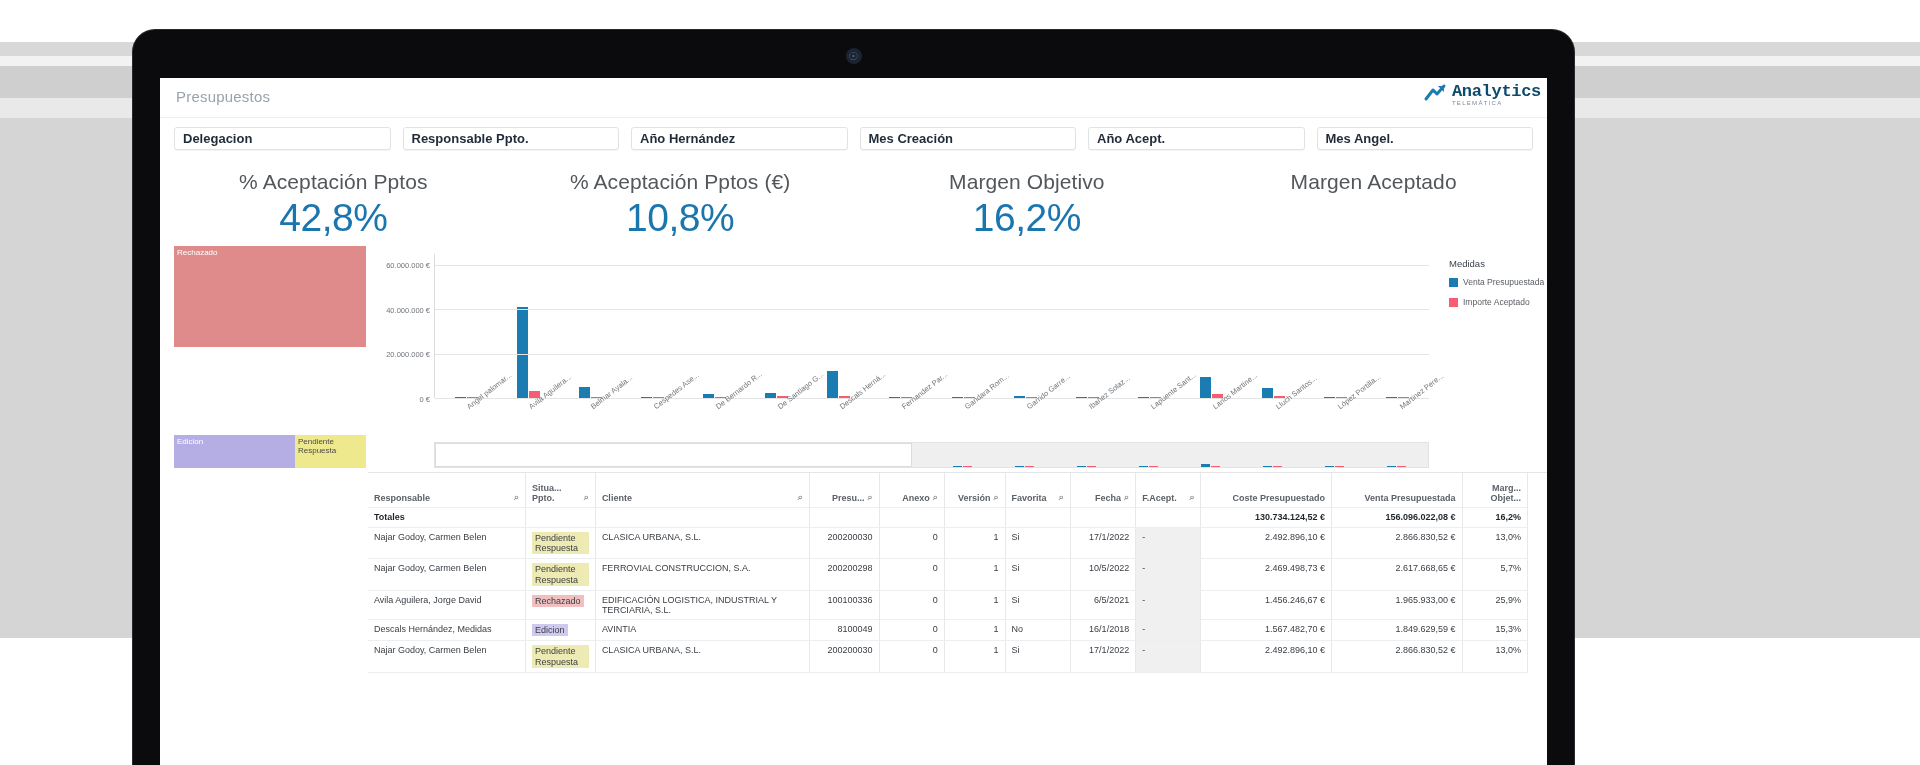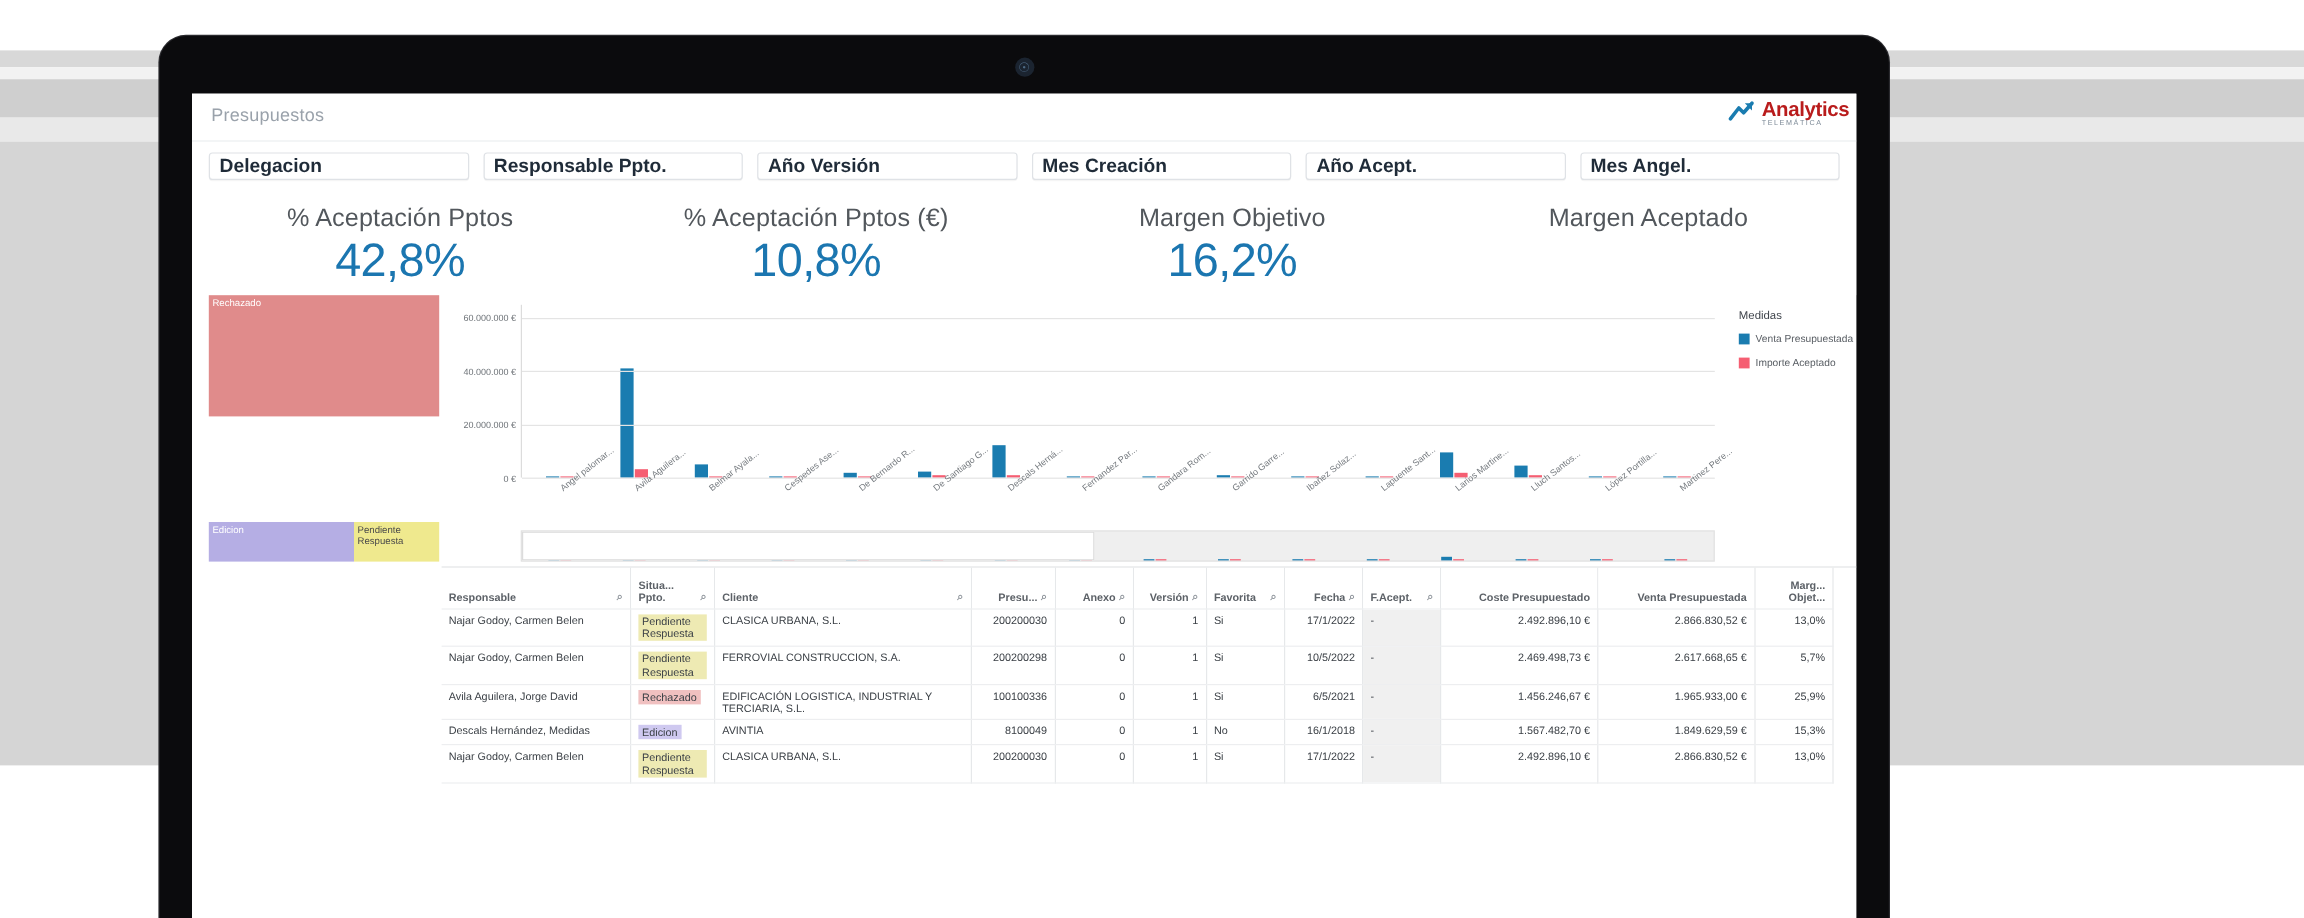--- a/index.html
+++ b/index.html
@@ -52,37 +52,37 @@
   .app-title {
     position:absolute; left:16px; top:10px;
     font-size:15px; color:#9aa2ab; letter-spacing:.2px;
   }
   .brand {
     position:absolute; right:6px; top:4px;
     display:flex; align-items:center; gap:5px;
   }
   .brand-mark { width:24px; height:24px; }
   .brand-text { line-height:1; }
-  .brand-name { font-size:17px; color:#b91c1c; font-weight:700; letter-spacing:-.3px; }
+  .brand-name { font-size:17px; color:#0c4a6e; font-weight:700; letter-spacing:-.3px;font-family:Liberation Mono, monospace; }
   .brand-sub { font-size:6px; color:#7d8a97; letter-spacing:1.3px; }
 
   
   .filter-bar {
     display:flex; gap:12px; padding:9px 14px 10px 14px;
     background:#ffffff;
   }
   .filter-box {
     flex:1 1 0; min-width:0; height:23px;
     background:#ffffff;
     border:1px solid #dfe2e6;
     border-radius:3px;
     box-shadow:0 1px 0 rgba(0,0,0,.04);
     display:flex; align-items:center;
     padding:0 8px;
-    font-size:16px; font-weight:700; color:#1f2b38;
+    font-size:13px; font-weight:700; color:#1f2b38;
     white-space:nowrap; overflow:hidden;
   }
 
   
   .kpi-row { display:flex; padding:10px 0 6px 0; background:#fff; }
   .kpi { flex:1 1 0; text-align:center; }
   .kpi-label { font-size:21px; color:#52575c; font-weight:400; letter-spacing:.1px; }
   .kpi-value { font-size:39px; color:#1b76b0; font-weight:400; margin-top:2px; letter-spacing:-.5px; }
 
   
@@ -188,21 +188,21 @@
       </div>
 
       <div class="filter-bar" id="filter-bar">
           <div class="filter-box">
             <span>Delegacion</span>
           </div>
           <div class="filter-box">
             <span>Responsable Ppto.</span>
           </div>
           <div class="filter-box">
-            <span>Año Versión</span>
+            <span>Año Hernández</span>
           </div>
           <div class="filter-box">
             <span>Mes Creación</span>
           </div>
           <div class="filter-box">
             <span>Año Acept.</span>
           </div>
           <div class="filter-box">
             <span>Mes Angel.</span>
           </div>
@@ -526,20 +526,34 @@
                   </div>
                 </th>
                 <th class="num" style="width: 58px;">
                   <div class="hdr">
                     <span>Marg... Objet...</span>
                   </div>
                 </th>
               </tr>
             </thead>
           <tbody id="tbody">
+              <tr class="totals">
+                <td>Totales</td>
+                <td></td>
+                <td></td>
+                <td class="num"></td>
+                <td class="num"></td>
+                <td class="num"></td>
+                <td></td>
+                <td class="num"></td>
+                <td class="col-fa"></td>
+                <td class="num">130.734.124,52 €</td>
+                <td class="num">156.096.022,08 €</td>
+                <td class="num">16,2%</td>
+              </tr>
               <tr>
                 <td>
                   <span class="clip">Najar Godoy, Carmen Belen</span>
                 </td>
                 <td><span class="sit pendiente">Pendiente Respuesta</span></td>
                 <td>
                   <span class="clip">CLASICA URBANA, S.L.</span>
                 </td>
                 <td class="num">
                   <span class="clip">200200030</span>

